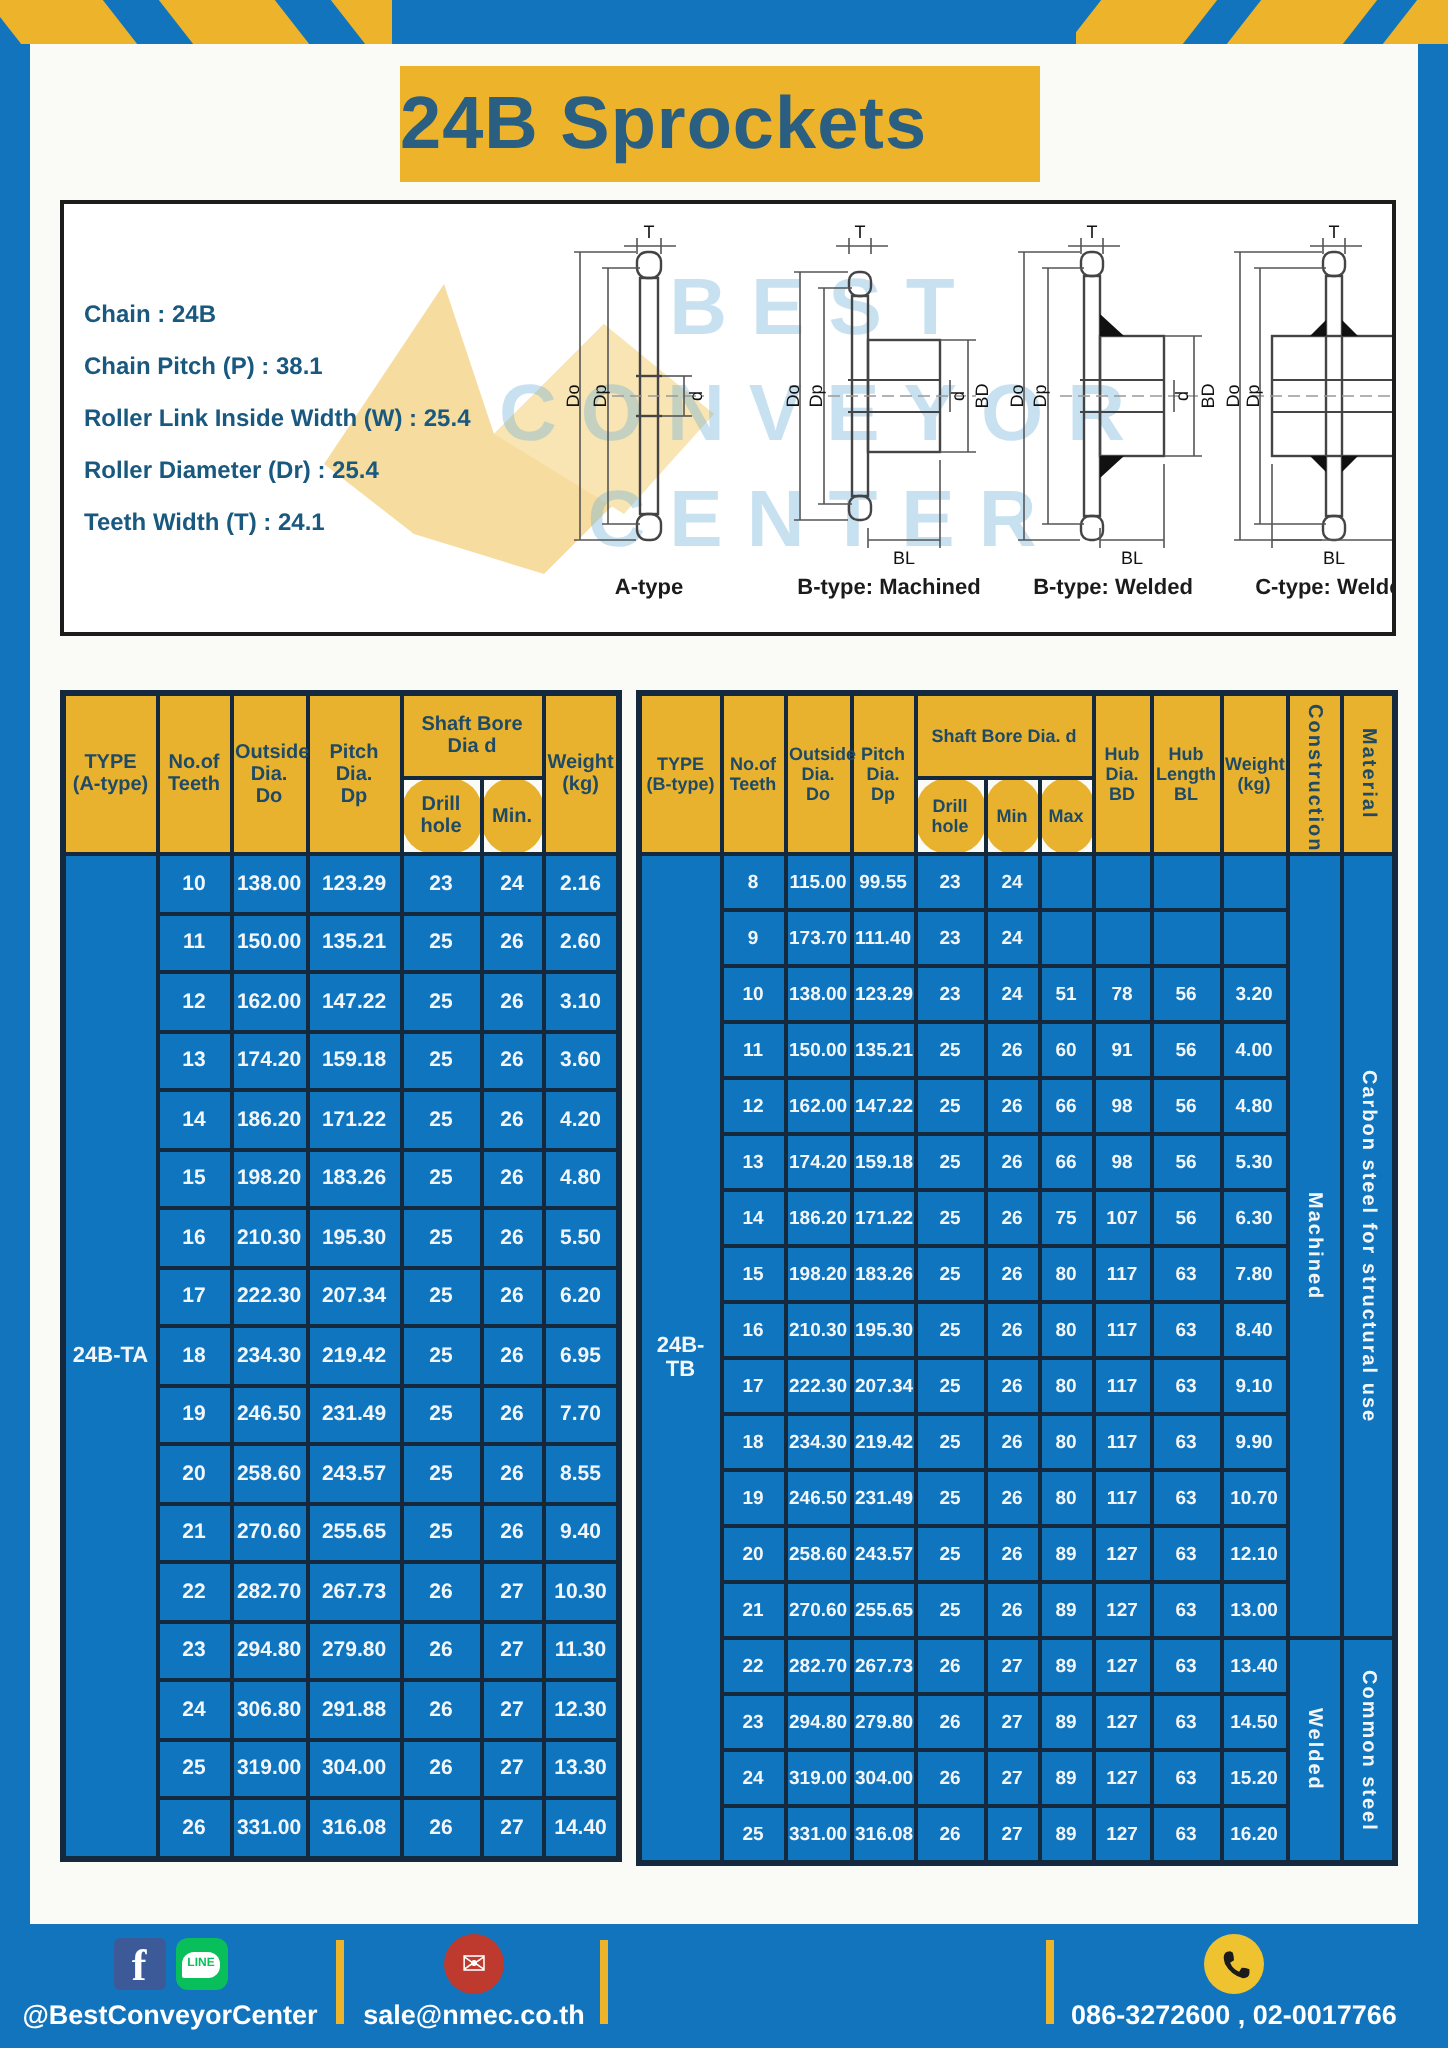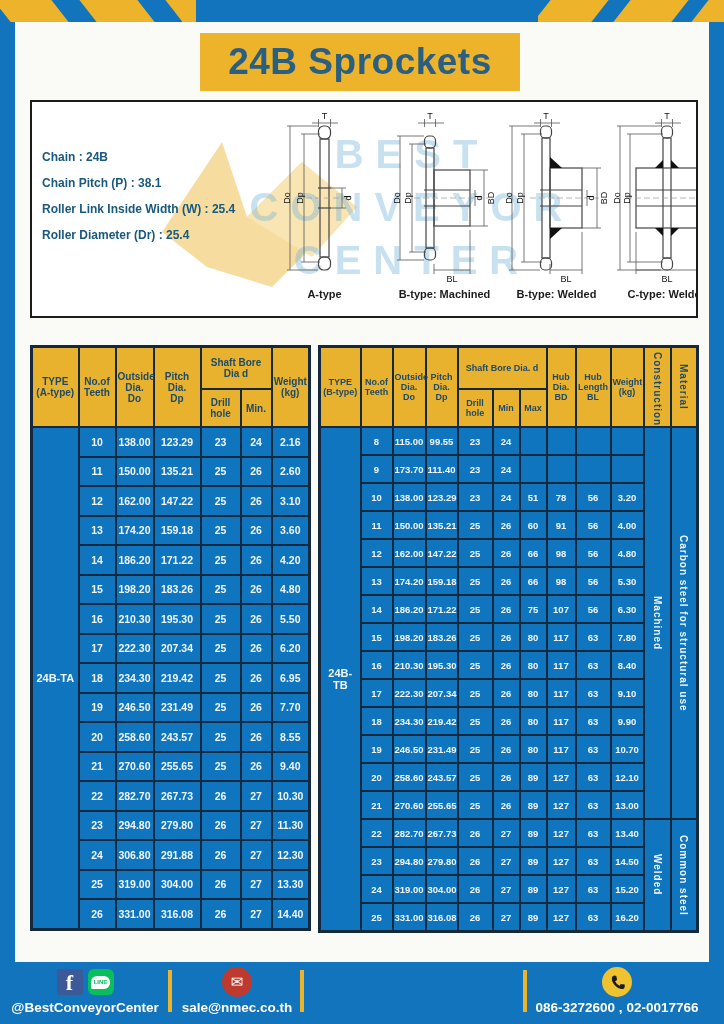--- a/index.html
+++ b/index.html
@@ -11,21 +11,21 @@
   .topbar{position:absolute;top:0;left:0;width:724px;height:22px;background:#1274BD;}
   .stripes{position:absolute;top:0;height:22px;overflow:hidden;}
   .stripes.left{left:0;width:196px;}
   .stripes.right{left:538px;width:186px;}
   .stripe{position:absolute;top:-5px;width:58px;height:32px;background:#EDB32B;}
   .stripes.left .stripe{transform:skewX(38deg);}
   .stripes.right .stripe{transform:skewX(-38deg);}
 
   
   .title-banner{position:absolute;left:200px;top:33px;width:320px;height:58px;background:#EDB32B;
-    display:flex;align-items:center;justify-content:center;}
+    display:flex;align-items:center;justify-content:flex-start;}
   .title-banner span{font-size:37px;font-weight:bold;color:#2A5F82;letter-spacing:.5px;}
 
   
   .diagram-panel{position:absolute;left:30px;top:100px;width:664px;height:214px;background:#FFFFFF;
     border:2px solid #1c1c1c;overflow:hidden;}
   .watermark{position:absolute;left:165px;top:26px;width:430px;text-align:center;
     color:rgba(110,175,215,.38);font-weight:bold;font-size:40px;line-height:53px;letter-spacing:12px;pointer-events:none;}
   .bird{position:absolute;left:120px;top:35px;opacity:.45;pointer-events:none;}
   .specs{position:absolute;left:10px;top:42px;color:#19587F;font-weight:bold;font-size:12px;line-height:26px;}
   .figure{position:absolute;top:10px;display:flex;flex-direction:column;align-items:center;}
@@ -47,21 +47,21 @@
   .table-b{left:318px;width:378px;}
   .table-a th{font-size:10px;}
   .table-b th{font-size:9px;}
   .table-a td{font-size:10.5px;height:27.5px;}
   .table-b td{font-size:9.5px;height:26px;}
   td.type{font-size:11px;}
   .vert{writing-mode:vertical-rl;text-align:center;letter-spacing:1px;}
   th.vert{font-size:10px;white-space:nowrap;padding:4px 0;}
   td.vert{font-size:10px;white-space:nowrap;}
   thead tr:first-child th{height:38px;}
-  thead tr:last-child th{height:34px;}
+  thead tr:last-child th{height:34px;border-radius:16px;}
 
   
   .footer{position:absolute;left:0;top:962px;width:724px;height:62px;background:#1274BD;}
   .fgroup{position:absolute;top:4px;display:flex;flex-direction:column;align-items:center;}
   .fg1{left:0;width:170px;}
   .fg2{left:172px;width:130px;}
   .fg3{left:304px;width:220px;}
   .fg4{left:527px;width:180px;}
   .icon-row{display:flex;align-items:center;gap:5px;height:32px;}
   .flabel{margin-top:2px;color:#FFFFFF;font-weight:bold;font-size:13.5px;white-space:nowrap;}
@@ -109,20 +109,21 @@
       <div>BEST</div>
       <div>CONVEYOR</div>
       <div>CENTER</div>
     </div>
 
     <div class="specs">
       <div>Chain : 24B</div>
       <div>Chain Pitch (P) : 38.1</div>
       <div>Roller Link Inside Width (W) : 25.4</div>
       <div>Roller Diameter (Dr) : 25.4</div>
+      <div>Teeth Width (T) : 24.1</div>
     </div>
 
     <div class="figure fig-a">
       <svg width="85" height="172" viewBox="0 0 85 172">
         <g stroke="#444" fill="none" stroke-width="1.2">
           <rect x="36.5" y="14" width="12" height="13" rx="5"></rect>
           <rect x="38" y="27" width="9" height="118"></rect>
           <rect x="36.5" y="145" width="12" height="13" rx="5"></rect>
           <line x1="36" y1="76" x2="49" y2="76"></line>
             <line x1="36" y1="96" x2="49" y2="96"></line>

